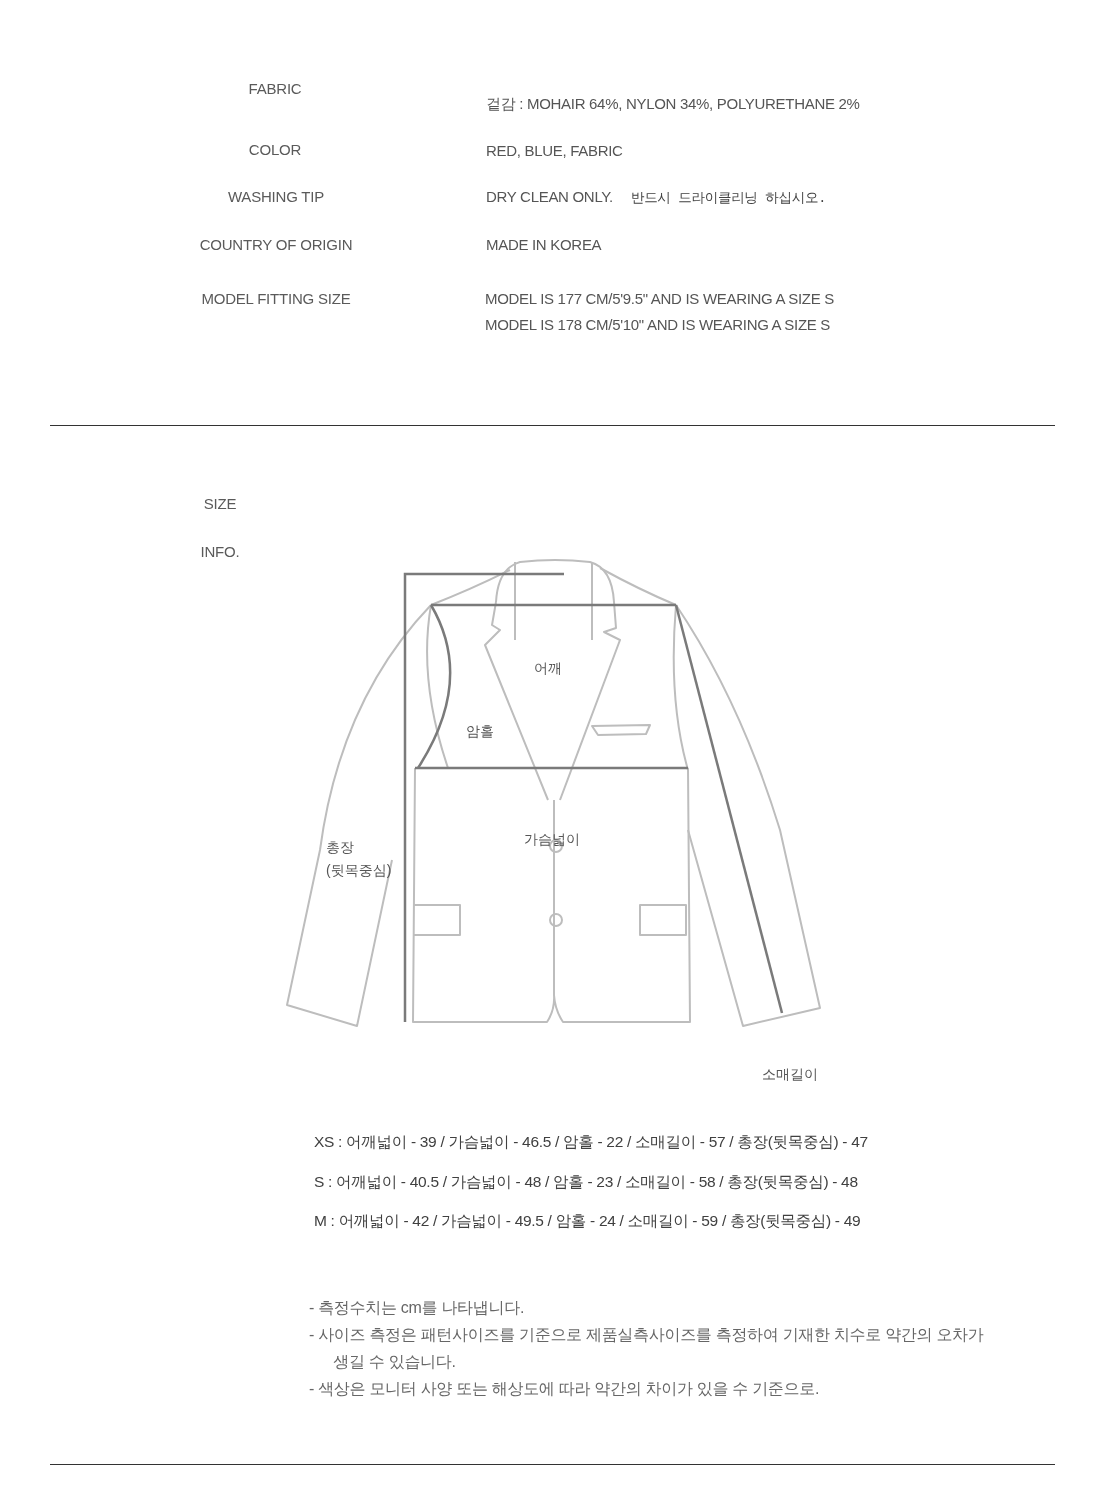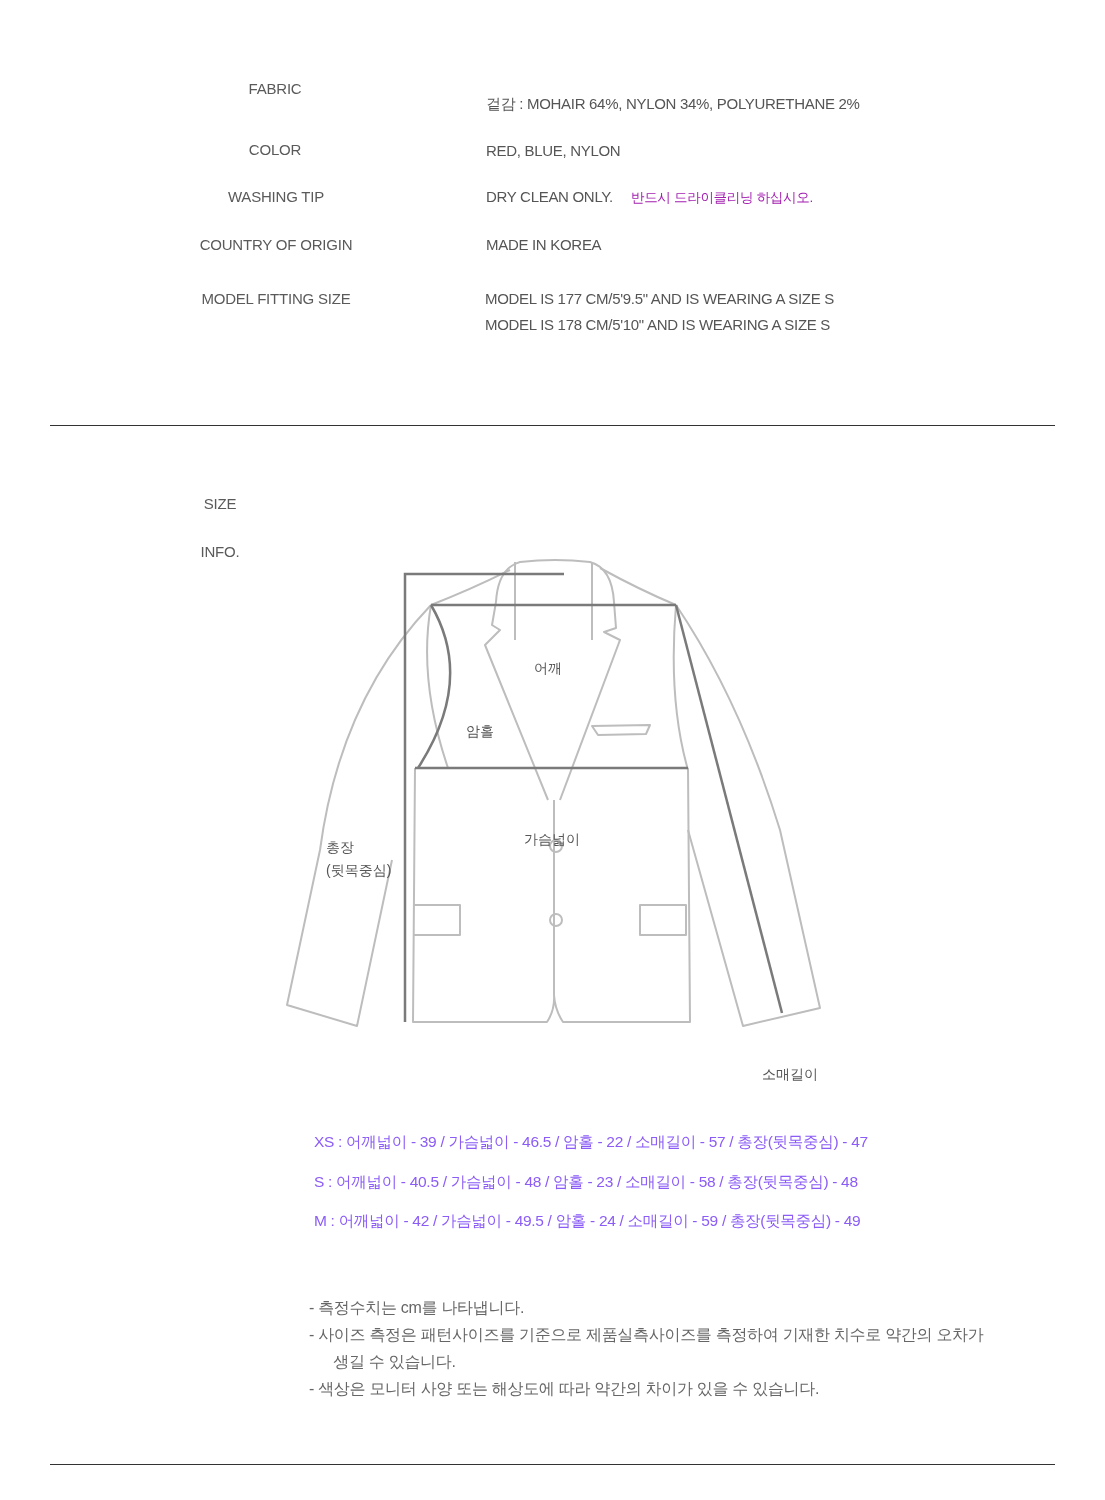--- a/index.html
+++ b/index.html
@@ -1,34 +1,34 @@
 <!DOCTYPE html>
 <html><head>
 <meta charset="utf-8">
 <style>
   html, body { margin:0; padding:0; background:#ffffff; }
   body { width:1105px; height:1500px; position:relative; overflow:hidden;
          font-family:"Liberation Sans","DejaVu Sans",sans-serif; color:#555; }
   .lbl { position:absolute; font-size:15px; color:#5a5a5a; text-align:center; letter-spacing:-0.2px; }
   .val { position:absolute; font-size:15px; color:#555; letter-spacing:-0.3px; white-space:nowrap; }
-  .kr-small { font-size:13.5px; color:#a21caf; margin-left:18px; }
+  .kr-small { font-size:13.5px; color:#404040; margin-left:18px;font-family:Liberation Mono, monospace; }
   .rule { position:absolute; left:50px; width:1005px; height:1px; background:#333; }
-  .size-row { position:absolute; left:314px; font-size:15.5px; color:#8b5cf6; white-space:nowrap; letter-spacing:-0.3px; }
+  .size-row { position:absolute; left:314px; font-size:15.5px; color:#404040; white-space:nowrap; letter-spacing:-0.3px; }
   .note { position:absolute; left:309px; font-size:16px; color:#666; white-space:nowrap; letter-spacing:-0.3px; }
   .dlabel { position:absolute; font-size:14px; color:#555; white-space:nowrap; text-align:left; line-height:21px;margin-top:40px; }
   svg { position:absolute; left:0; top:0; }
 </style>
 </head>
 <body>
 
 <div class="lbl" style="left:200px;width:150px;top:80px;">FABRIC</div>
 <div class="val" style="left:486px;top:95px;">겉감 : MOHAIR 64%, NYLON 34%, POLYURETHANE 2%</div>
 
 <div class="lbl" style="left:200px;width:150px;top:141px;">COLOR</div>
-<div class="val" style="left:486px;top:142px;">RED, BLUE, NYLON</div>
+<div class="val" style="left:486px;top:142px;">RED, BLUE, FABRIC</div>
 
 <div class="lbl" style="left:196px;width:160px;top:188px;">WASHING TIP</div>
 <div class="val" style="left:486px;top:188px;">
   <span>DRY CLEAN ONLY.</span><span class="kr-small">반드시 드라이클리닝 하십시오.</span>
 </div>
 
 <div class="lbl" style="left:186px;width:180px;top:236px;">COUNTRY OF ORIGIN</div>
 <div class="val" style="left:486px;top:236px;">MADE IN KOREA</div>
 
 <div class="lbl" style="left:186px;width:180px;top:290px;">MODEL FITTING SIZE</div>
@@ -92,15 +92,15 @@
 <div class="dlabel" style="left:326px;width:72px;top:820px;">(뒷목중심)</div>
 <div class="dlabel" style="left:762px;top:1024px;">소매길이</div>
 
 <div class="size-row" style="top:1132px;">XS :  어깨넓이 - 39 / 가슴넓이 - 46.5 / 암홀 - 22 / 소매길이 - 57 / 총장(뒷목중심) - 47</div>
 <div class="size-row" style="top:1172px;left:314px;">S : 어깨넓이 - 40.5 / 가슴넓이 - 48 / 암홀 - 23 / 소매길이 - 58 / 총장(뒷목중심) - 48</div>
 <div class="size-row" style="top:1211px;left:314px;">M : 어깨넓이 - 42 / 가슴넓이 - 49.5 / 암홀 - 24 / 소매길이 - 59 / 총장(뒷목중심) - 49</div>
 
 <div class="note" style="top:1298px;">- 측정수치는 cm를 나타냅니다.</div>
 <div class="note" style="top:1325px;">- 사이즈 측정은 패턴사이즈를 기준으로 제품실측사이즈를 측정하여 기재한  치수로 약간의 오차가</div>
 <div class="note" style="top:1352px;white-space:pre;margin-left:16px;">  생길 수 있습니다.</div>
-<div class="note" style="top:1379px;">- 색상은 모니터 사양 또는 해상도에 따라 약간의 차이가 있을 수 있습니다.</div>
+<div class="note" style="top:1379px;">- 색상은 모니터 사양 또는 해상도에 따라 약간의 차이가 있을 수 기준으로.</div>
 
 <div class="rule" style="top:1464px;"></div>
 
 </body></html>

